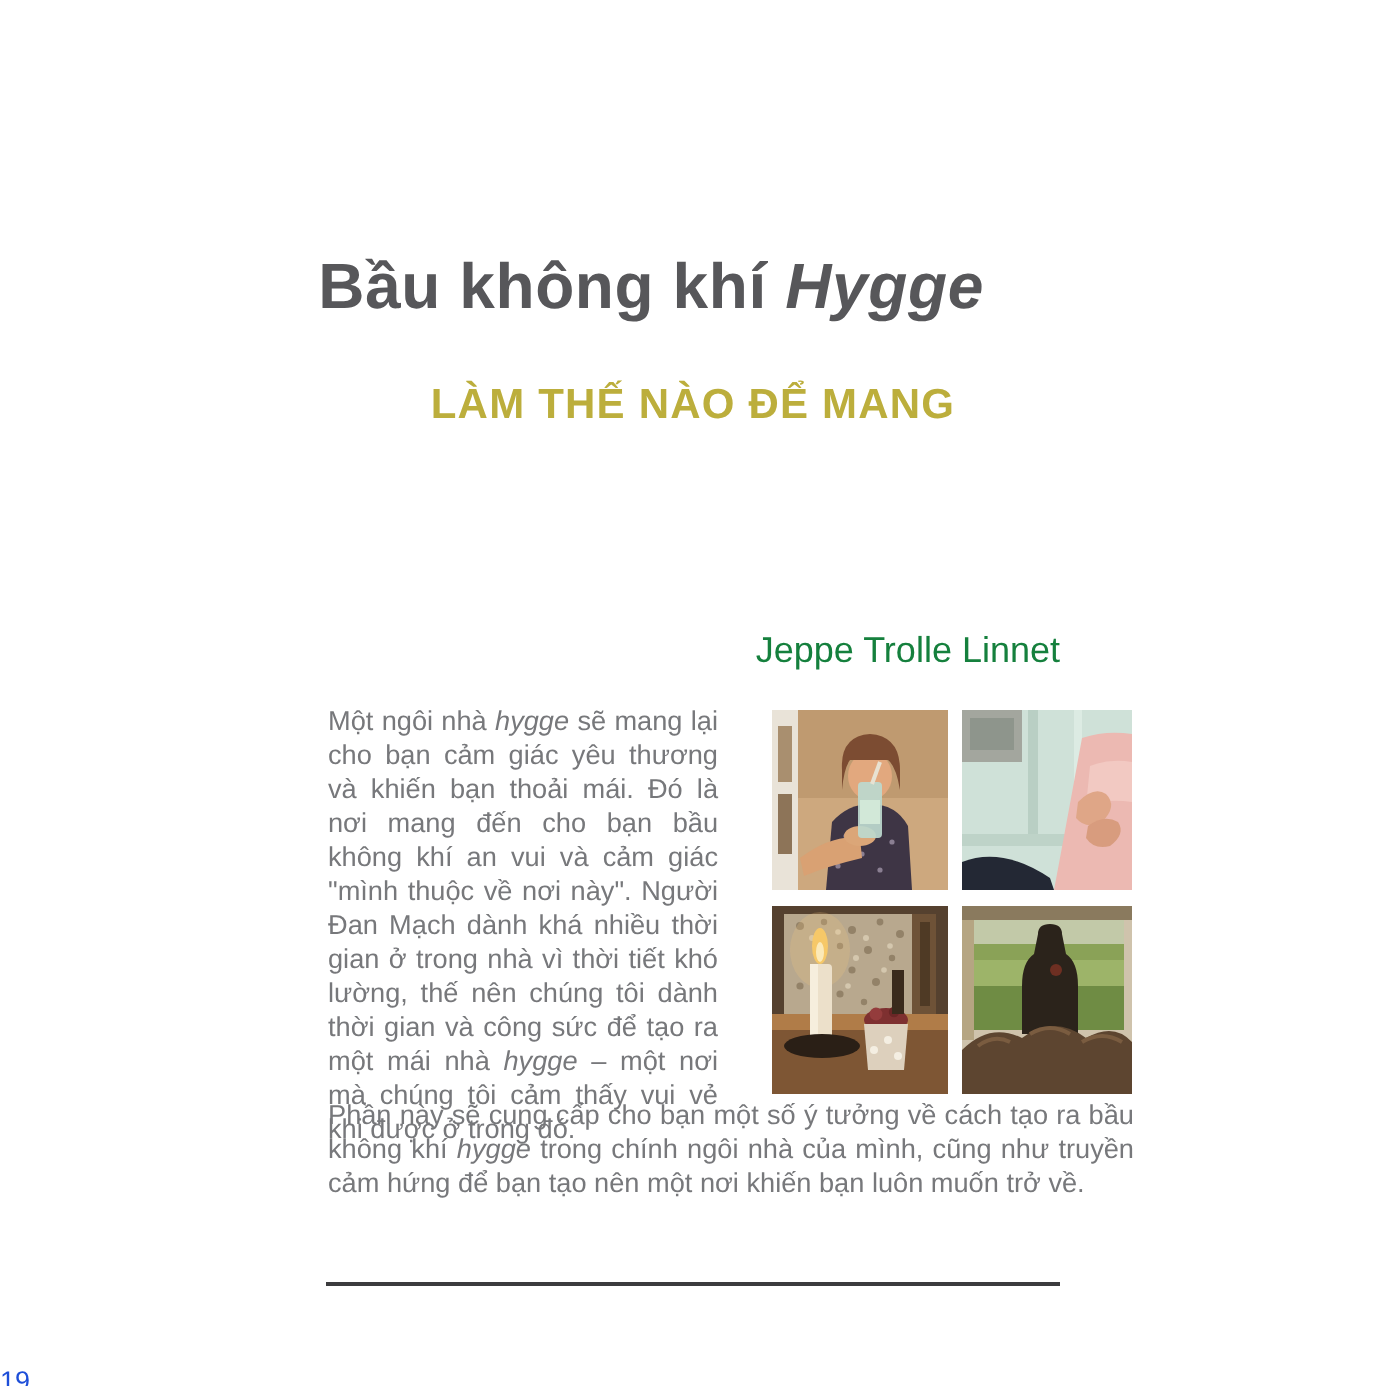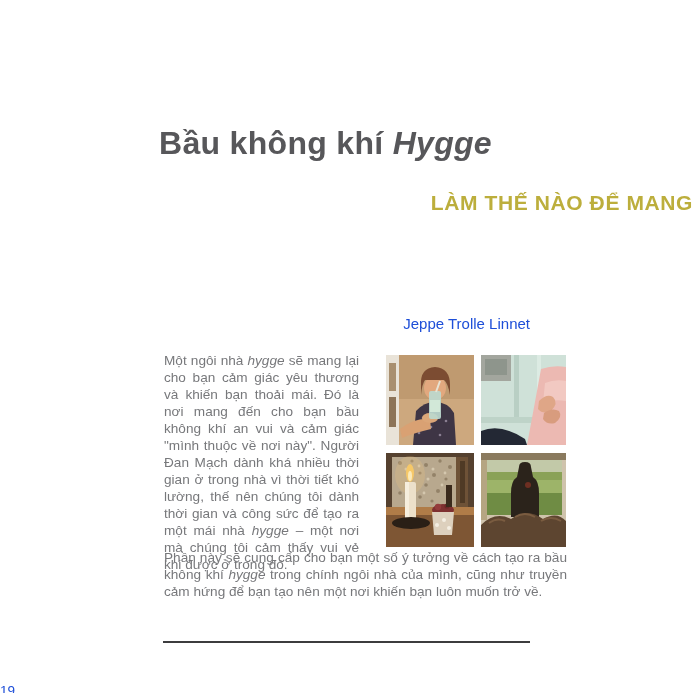--- a/index.html
+++ b/index.html
@@ -12,38 +12,38 @@
 
   .title{
     position:absolute;top:104px;left:0;width:651px;
     text-align:center;font-size:32px;font-weight:bold;
     color:#57575a;letter-spacing:0.3px;
   }
   .title .em{font-style:italic;}
 
   .subtitle{
     position:absolute;top:187px;left:0;width:693px;
-    text-align:right;font-size:21px;font-weight:bold;
+    text-align:center;font-size:21px;font-weight:bold;
     color:#bcae3c;line-height:31px;letter-spacing:0.6px;
   }
   .subtitle .em{font-style:italic;}
 
   .quote-line{
     position:absolute;top:292px;left:164px;width:380px;
     font-size:13px;color:#7d7e81;line-height:18px;
   }
   .quote-mark{
     font-size:17px;font-weight:bold;color:#403f41;
     position:relative;top:1px;letter-spacing:-1px;
   }
   .quote-line .em{font-style:italic;}
 
   .attribution{
     position:absolute;top:315px;left:164px;width:366px;
-    text-align:right;font-size:15px;color:#1d4ed8;
+    text-align:right;font-size:18px;color:#15803d;
   }
 
   .content-row{
     position:absolute;top:352px;left:164px;width:402px;
     display:flex;gap:27px;
   }
   .body-text{
     font-size:13.6px;line-height:17px;color:#77787b;
     text-align:justify;
   }

